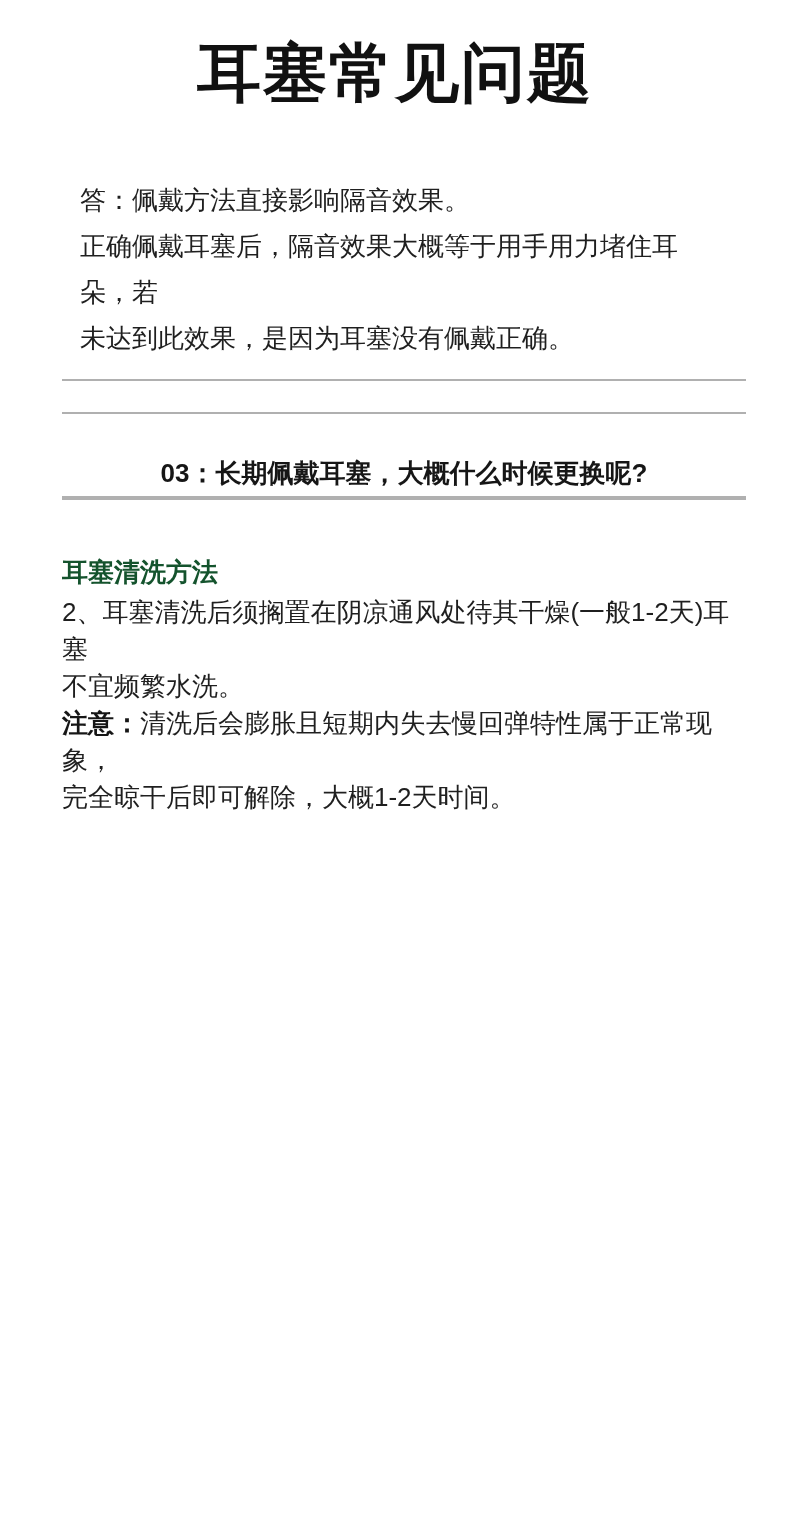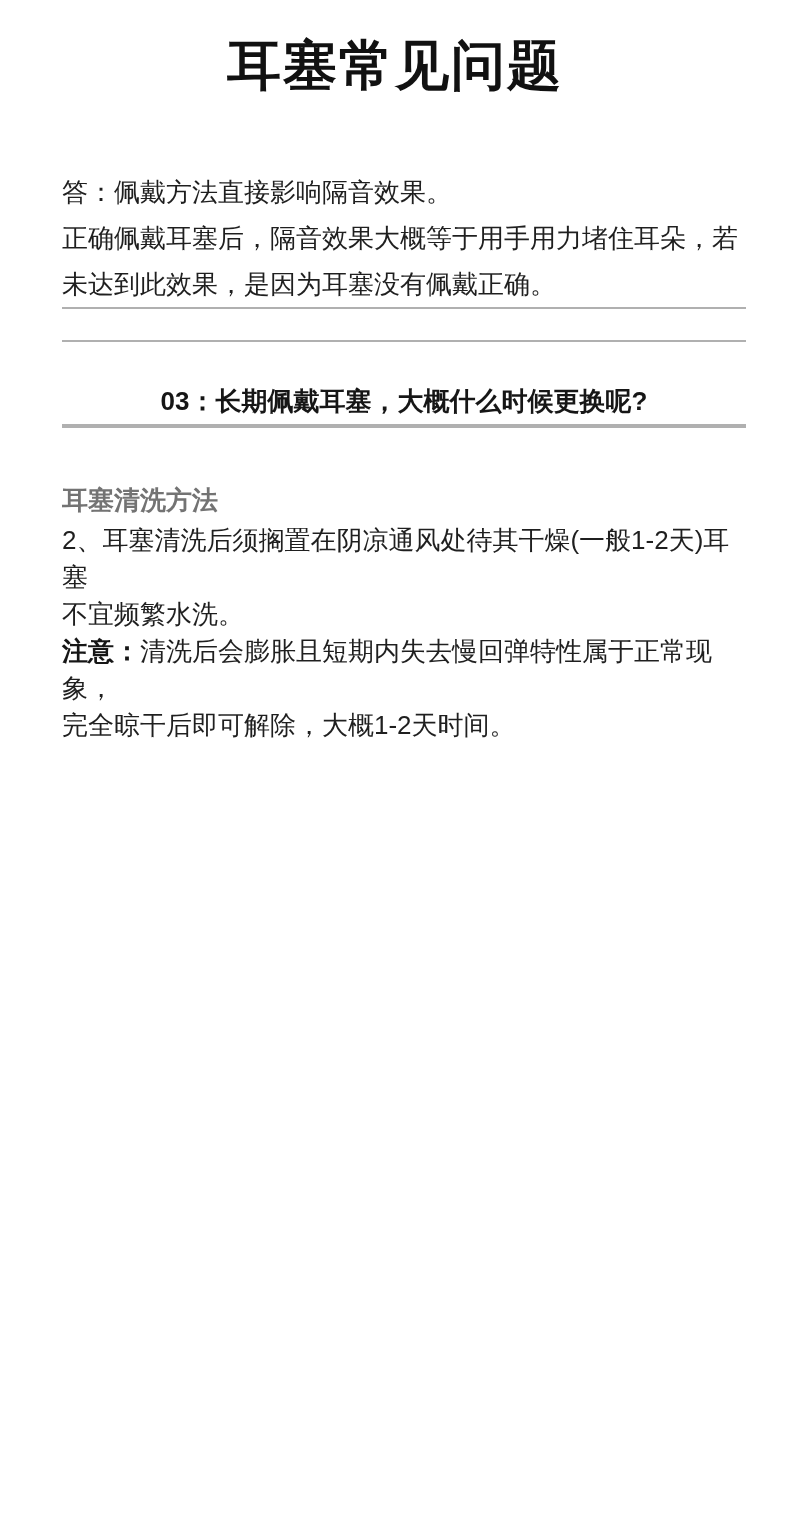--- a/index.html
+++ b/index.html
@@ -5,41 +5,41 @@
   html, body { margin: 0; padding: 0; }
   body {
     width: 790px;
     min-height: 1515px;
     background: #ffffff;
     color: #1a1a1a;
     font-family: "Liberation Sans", "DejaVu Sans", sans-serif;
     overflow-x: hidden;
   }
   .title {
-    margin: 8px;
+    margin: 16px;
     padding-top: 26px;
-    font-size: 54px;
+    font-size: 64px;
     line-height: 62px;
     font-weight: 700;
     text-align: center;
     letter-spacing: 2px;
     color: #111111;
   }
   .content {
     padding: 0 44px 0 62px;
   }
   .qa h2 {
     margin: 0;
     font-size: 26px;
     line-height: 46px;
     font-weight: 700;
     color: #161616;
   }
   .qa p {
-    margin: 0;
+    margin: 18px;
     font-size: 26px;
     line-height: 46px;
     font-weight: 400;
     white-space: pre-line;
     color: #1f1f1f;
   }
   hr.divider {
     border: 0;
     border-top: 2px solid #b0b0b0;
     margin: 0;
@@ -51,21 +51,21 @@
   .qa3 { margin-top: 36px; text-align: center; }
   .hr3 { margin-top: 39px; }
   .qa4 { margin-top: 42px; }
   .hr4 { margin-top: 41px; }
   .cleaning { margin-top: 50px; padding-bottom: 38px; }
   .cleaning h3 {
     margin: 0;
     font-size: 26px;
     line-height: 44px;
     font-weight: 700;
-    color: #737373;
+    color: #14532d;
   }
   .cleaning p {
     margin: 0;
     font-size: 26px;
     line-height: 37px;
     font-weight: 400;
     white-space: pre-line;
     color: #1f1f1f;
   }
   .cleaning .note b {

